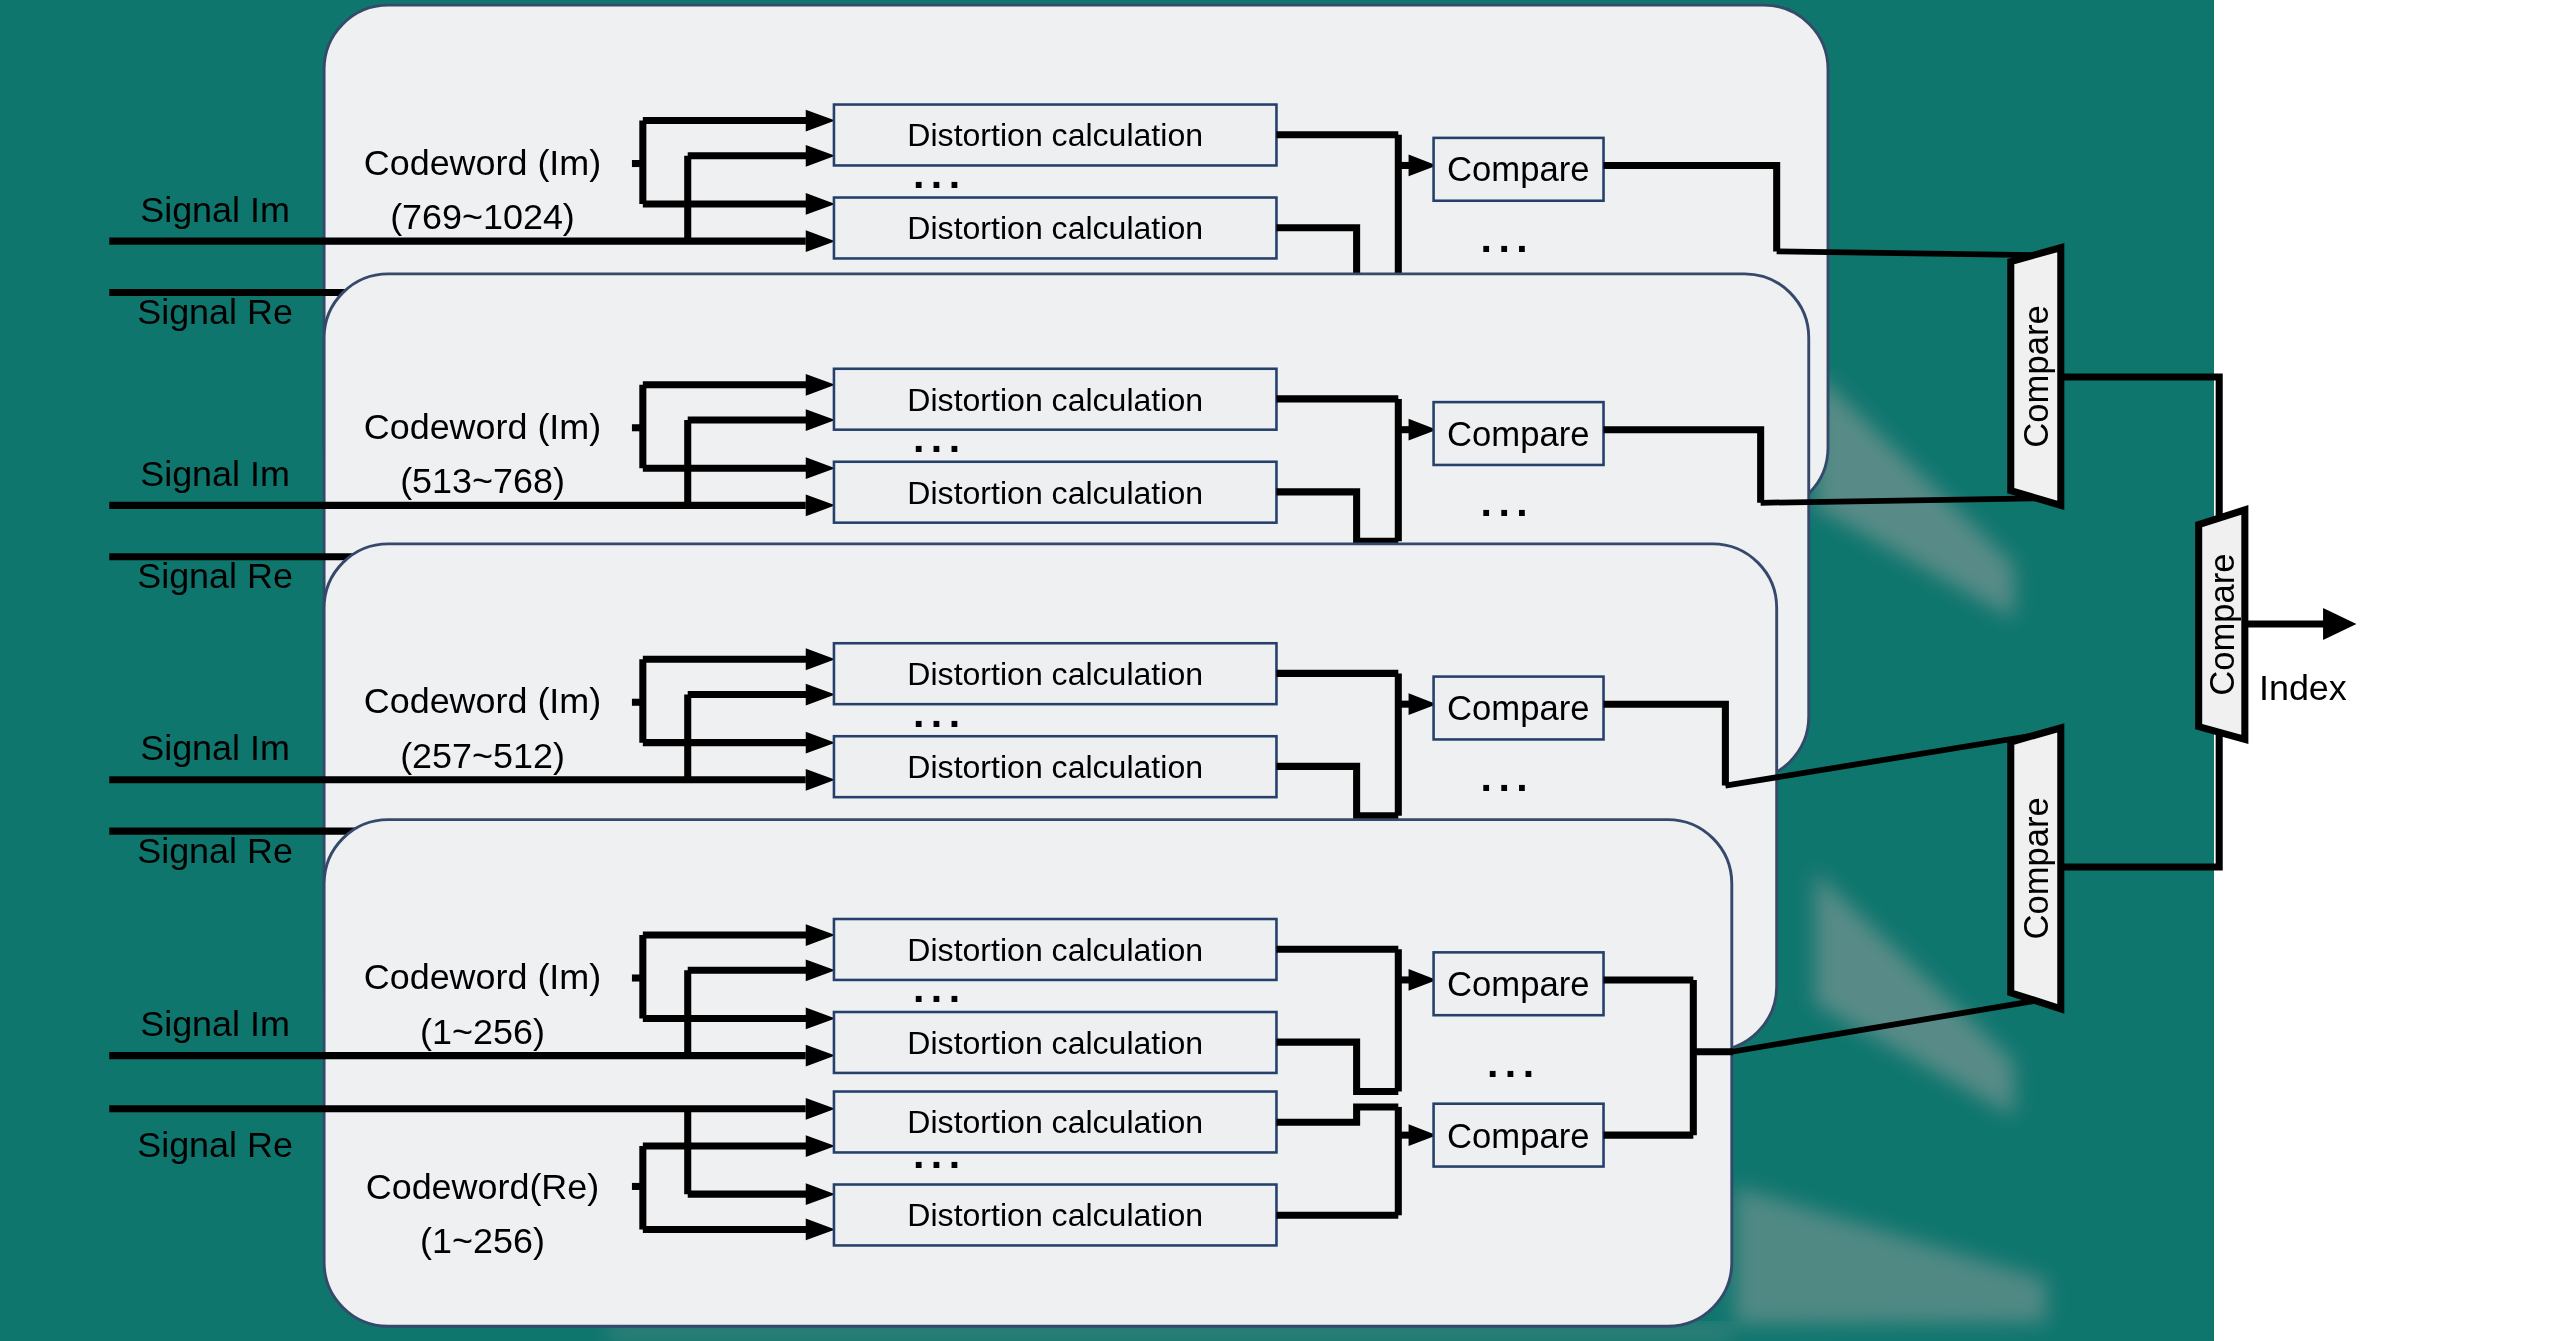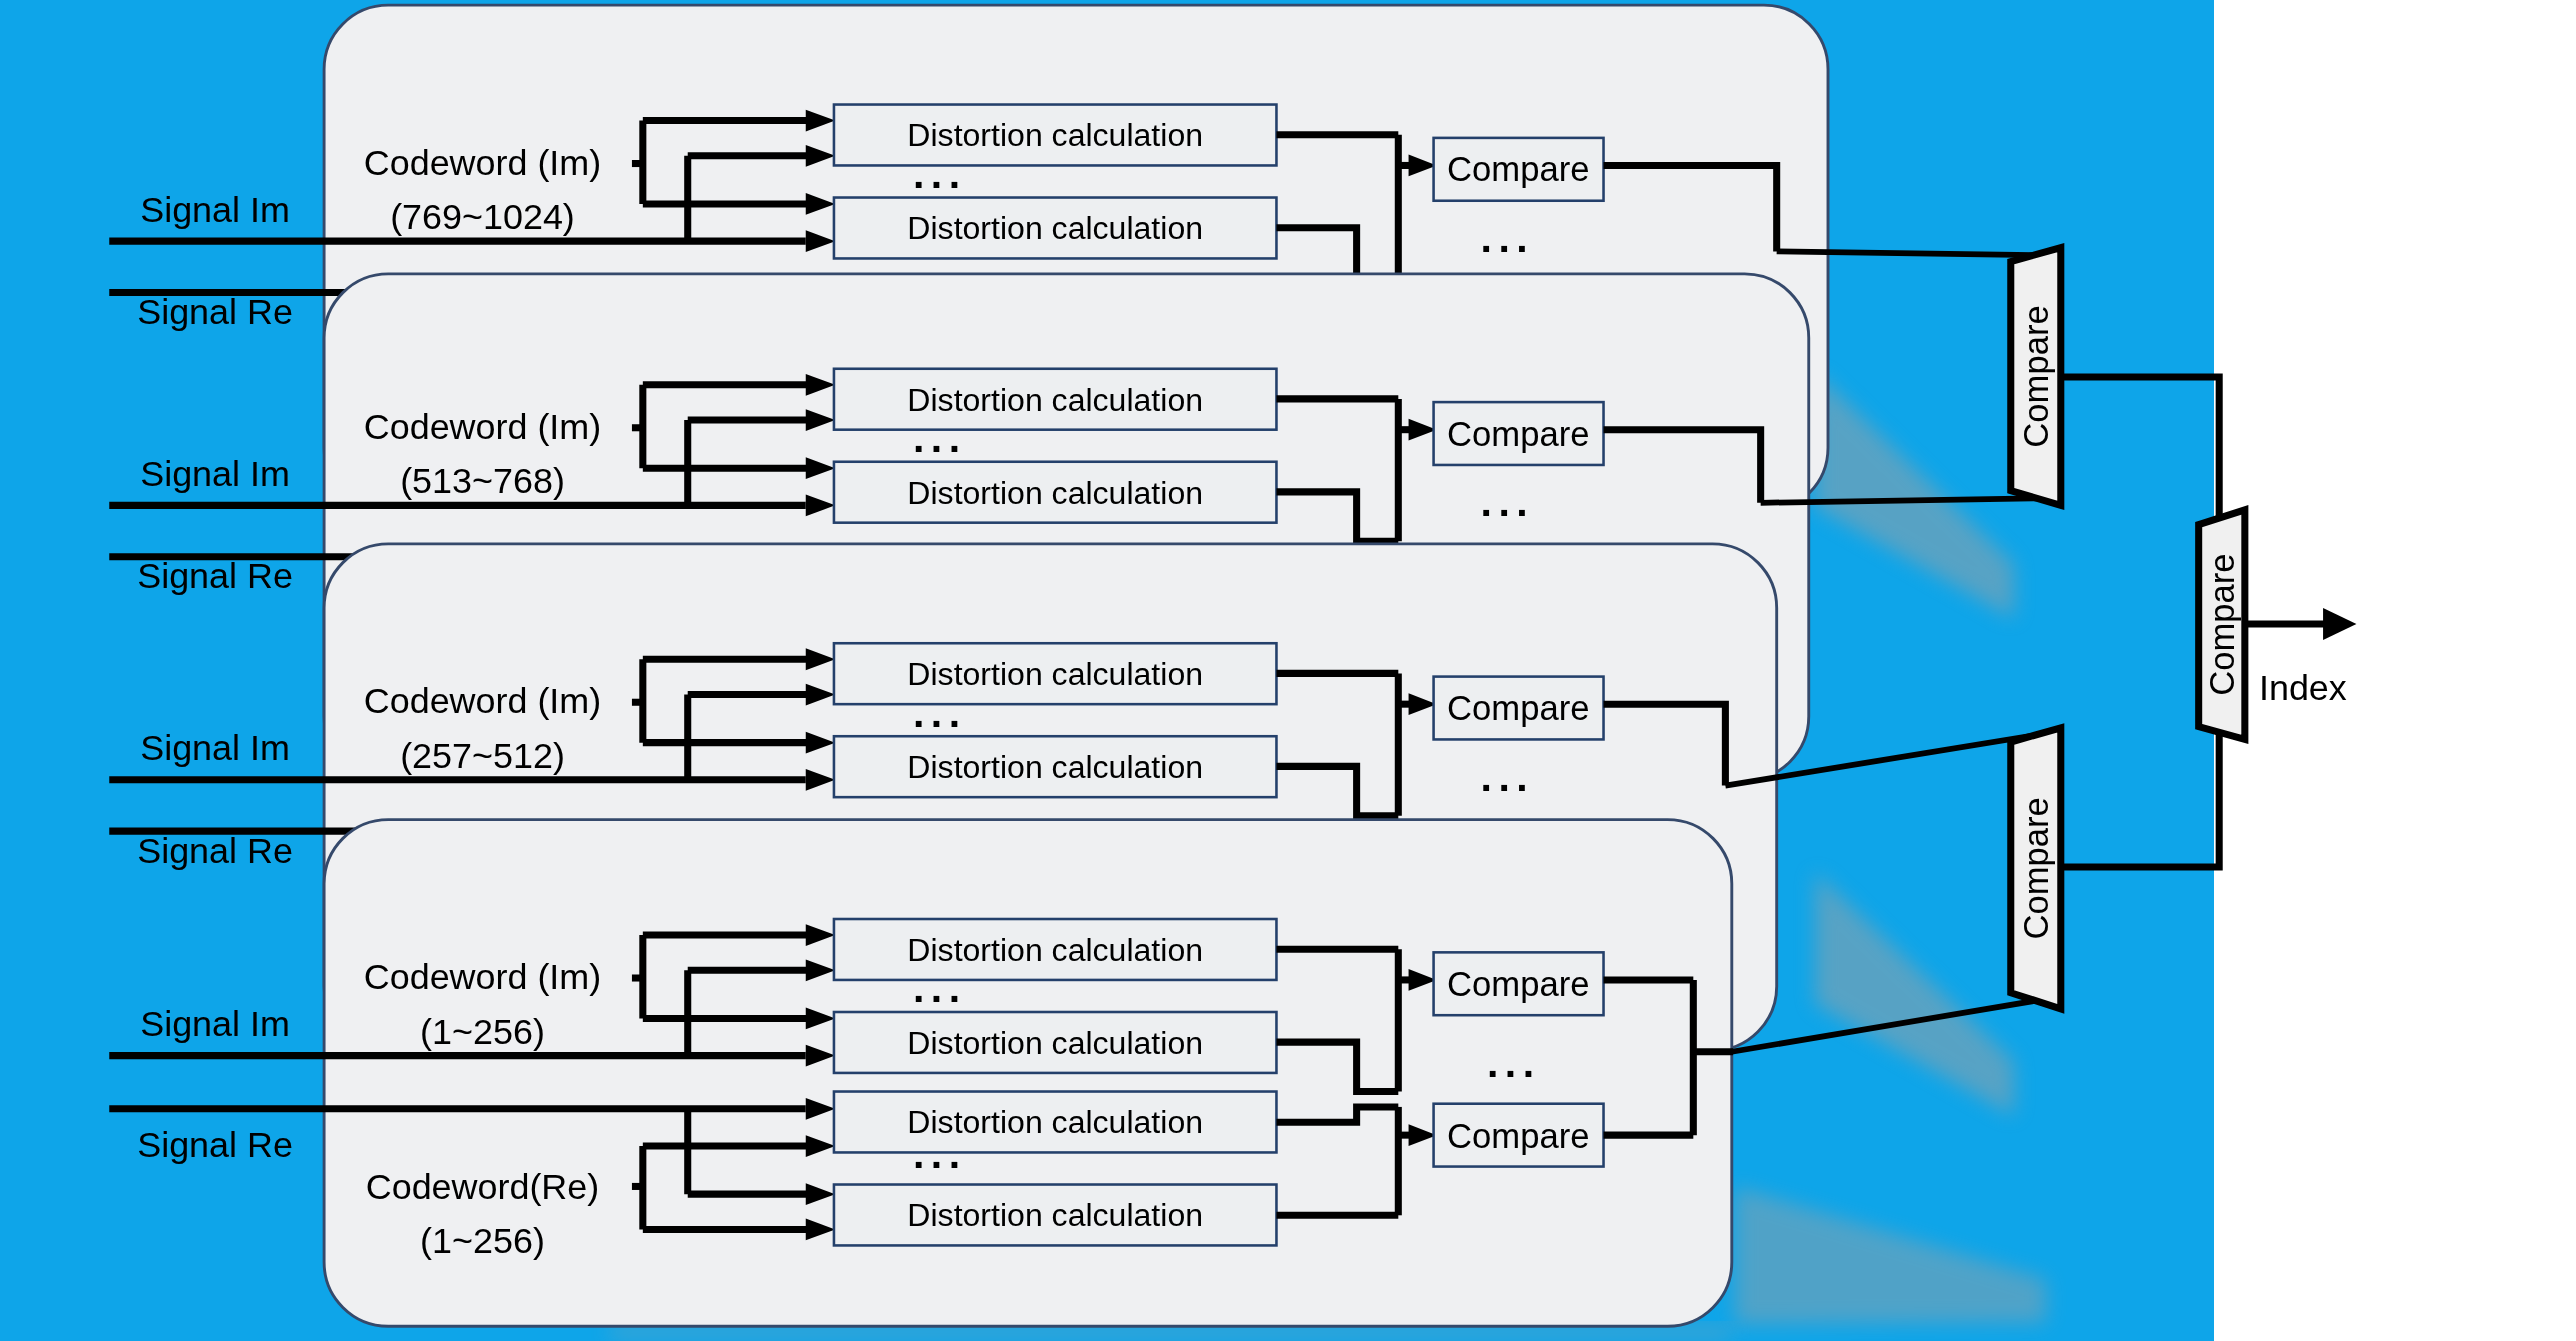--- a/index.html
+++ b/index.html
@@ -1,20 +1,20 @@
 <!DOCTYPE html>
 <html style="font-size:10.3px"><head>
 <meta charset="utf-8">
 <style>
   html, body { margin: 0; padding: 0; background: #ffffff; }
   .stage {
     position: relative;
     width: 2214px;
     height: 1341px;
-    background: #0ea5e9;
+    background: #0f766e;
     font-family: "Liberation Sans", sans-serif;
   }
   svg { display: block; }
   text {
     font-family: "Liberation Sans", sans-serif;
     fill: #000000;
   }
   .lbl   { font-size: 56px; }
   .boxlbl{ font-size: 50px; }
   .cmplbl{ font-size: 54px; }

